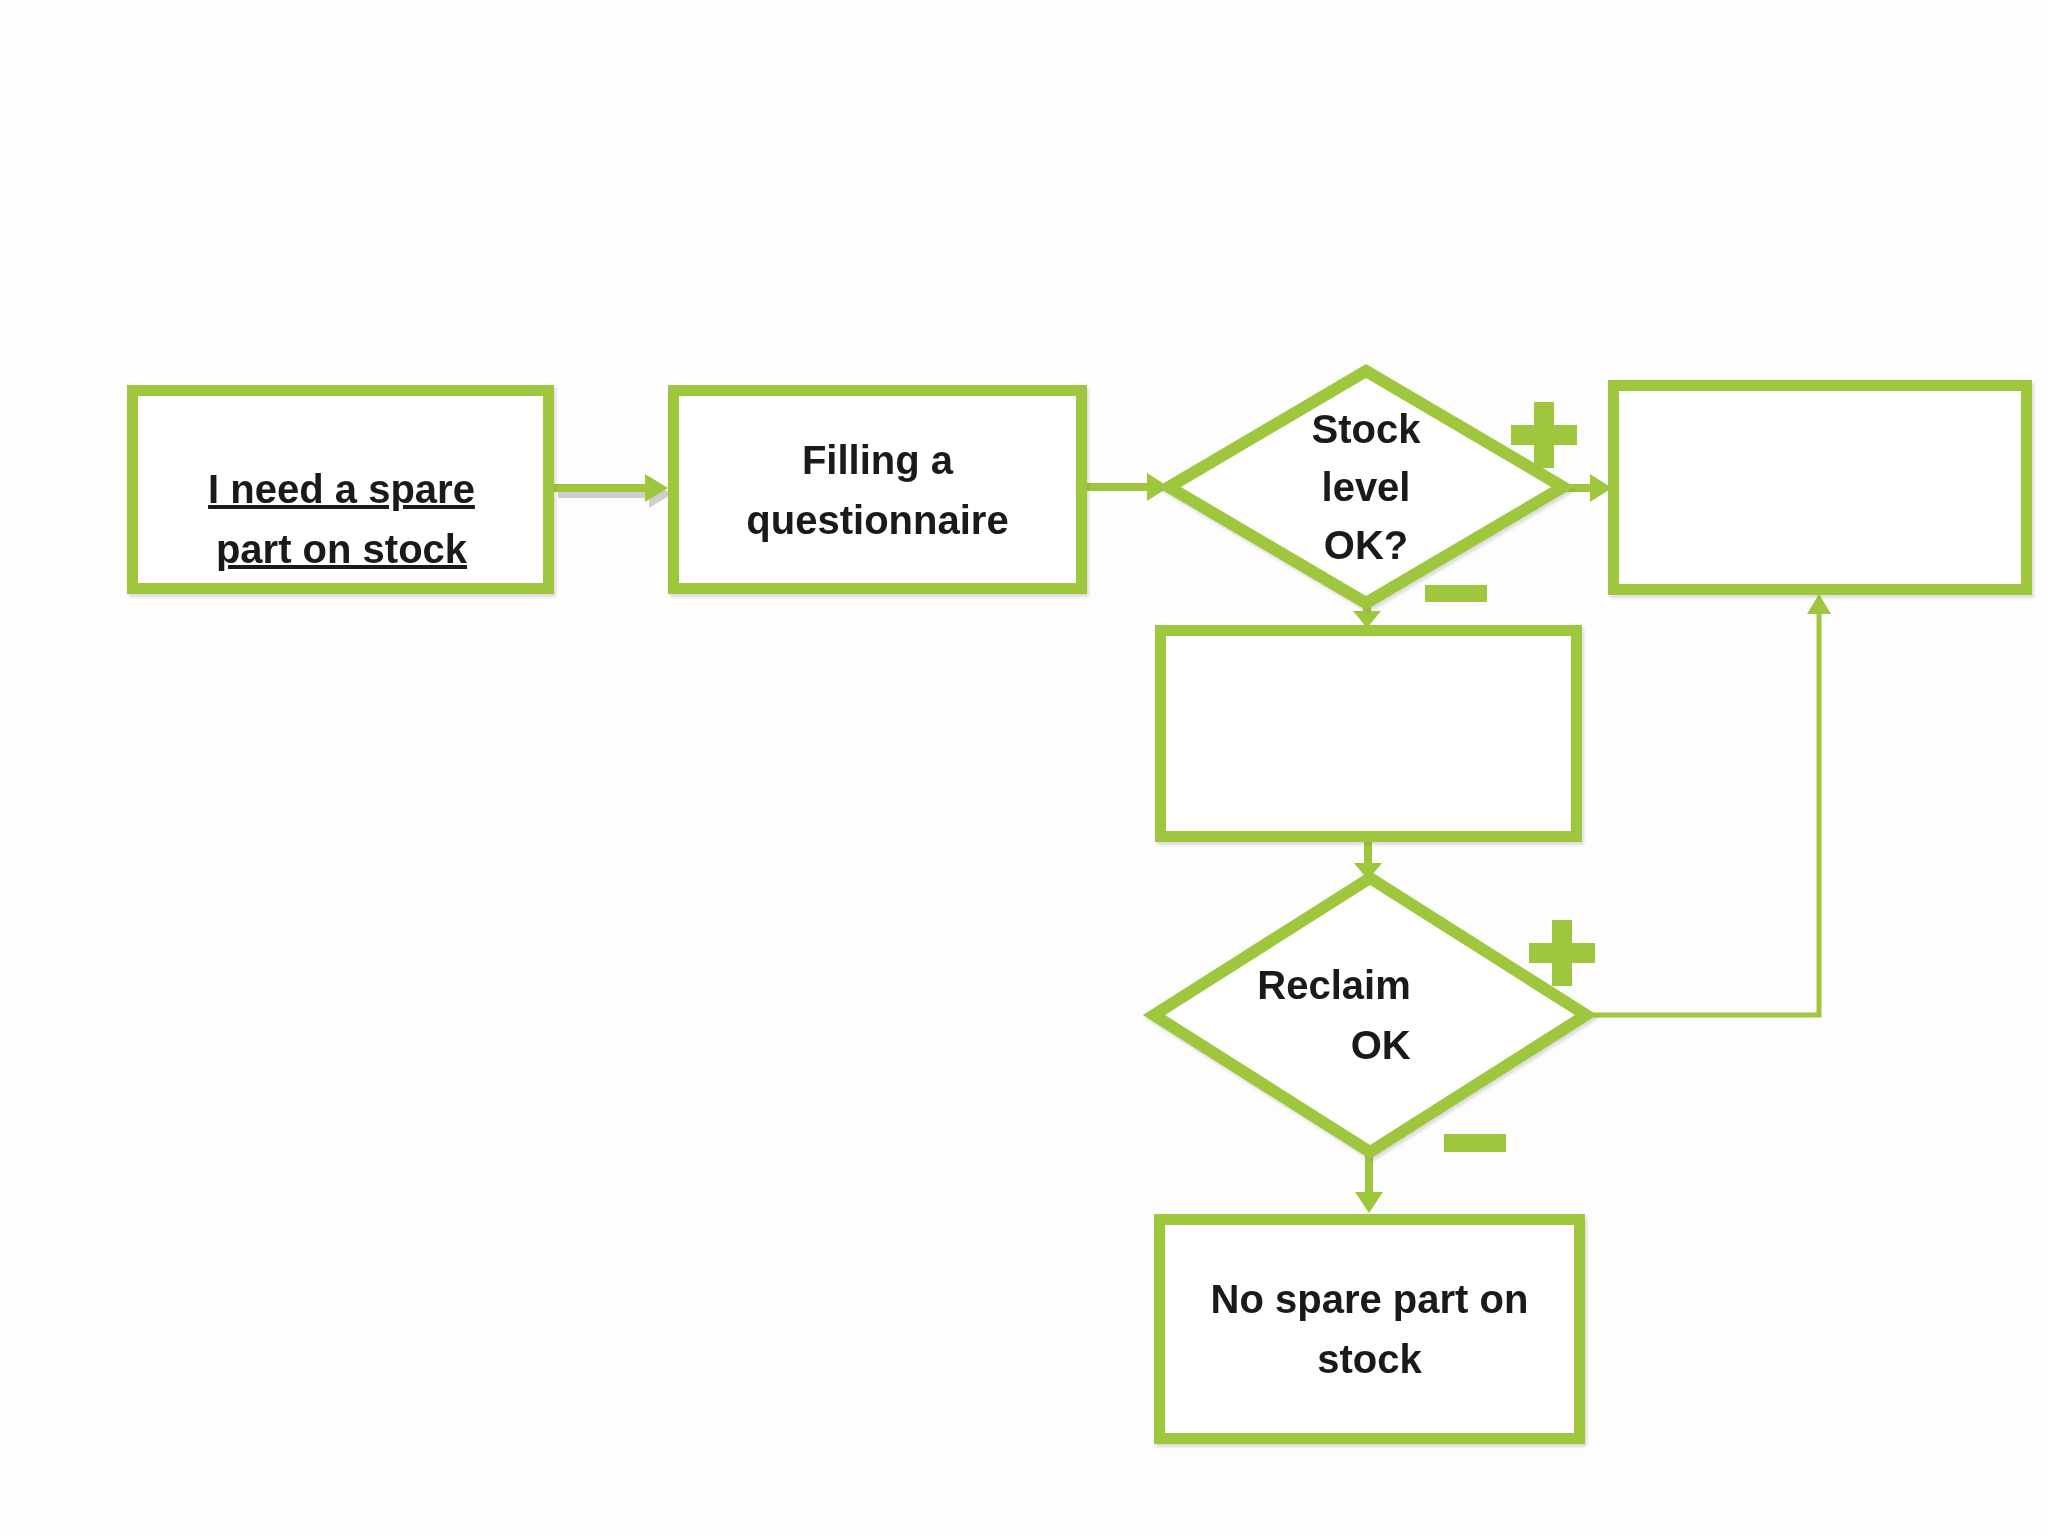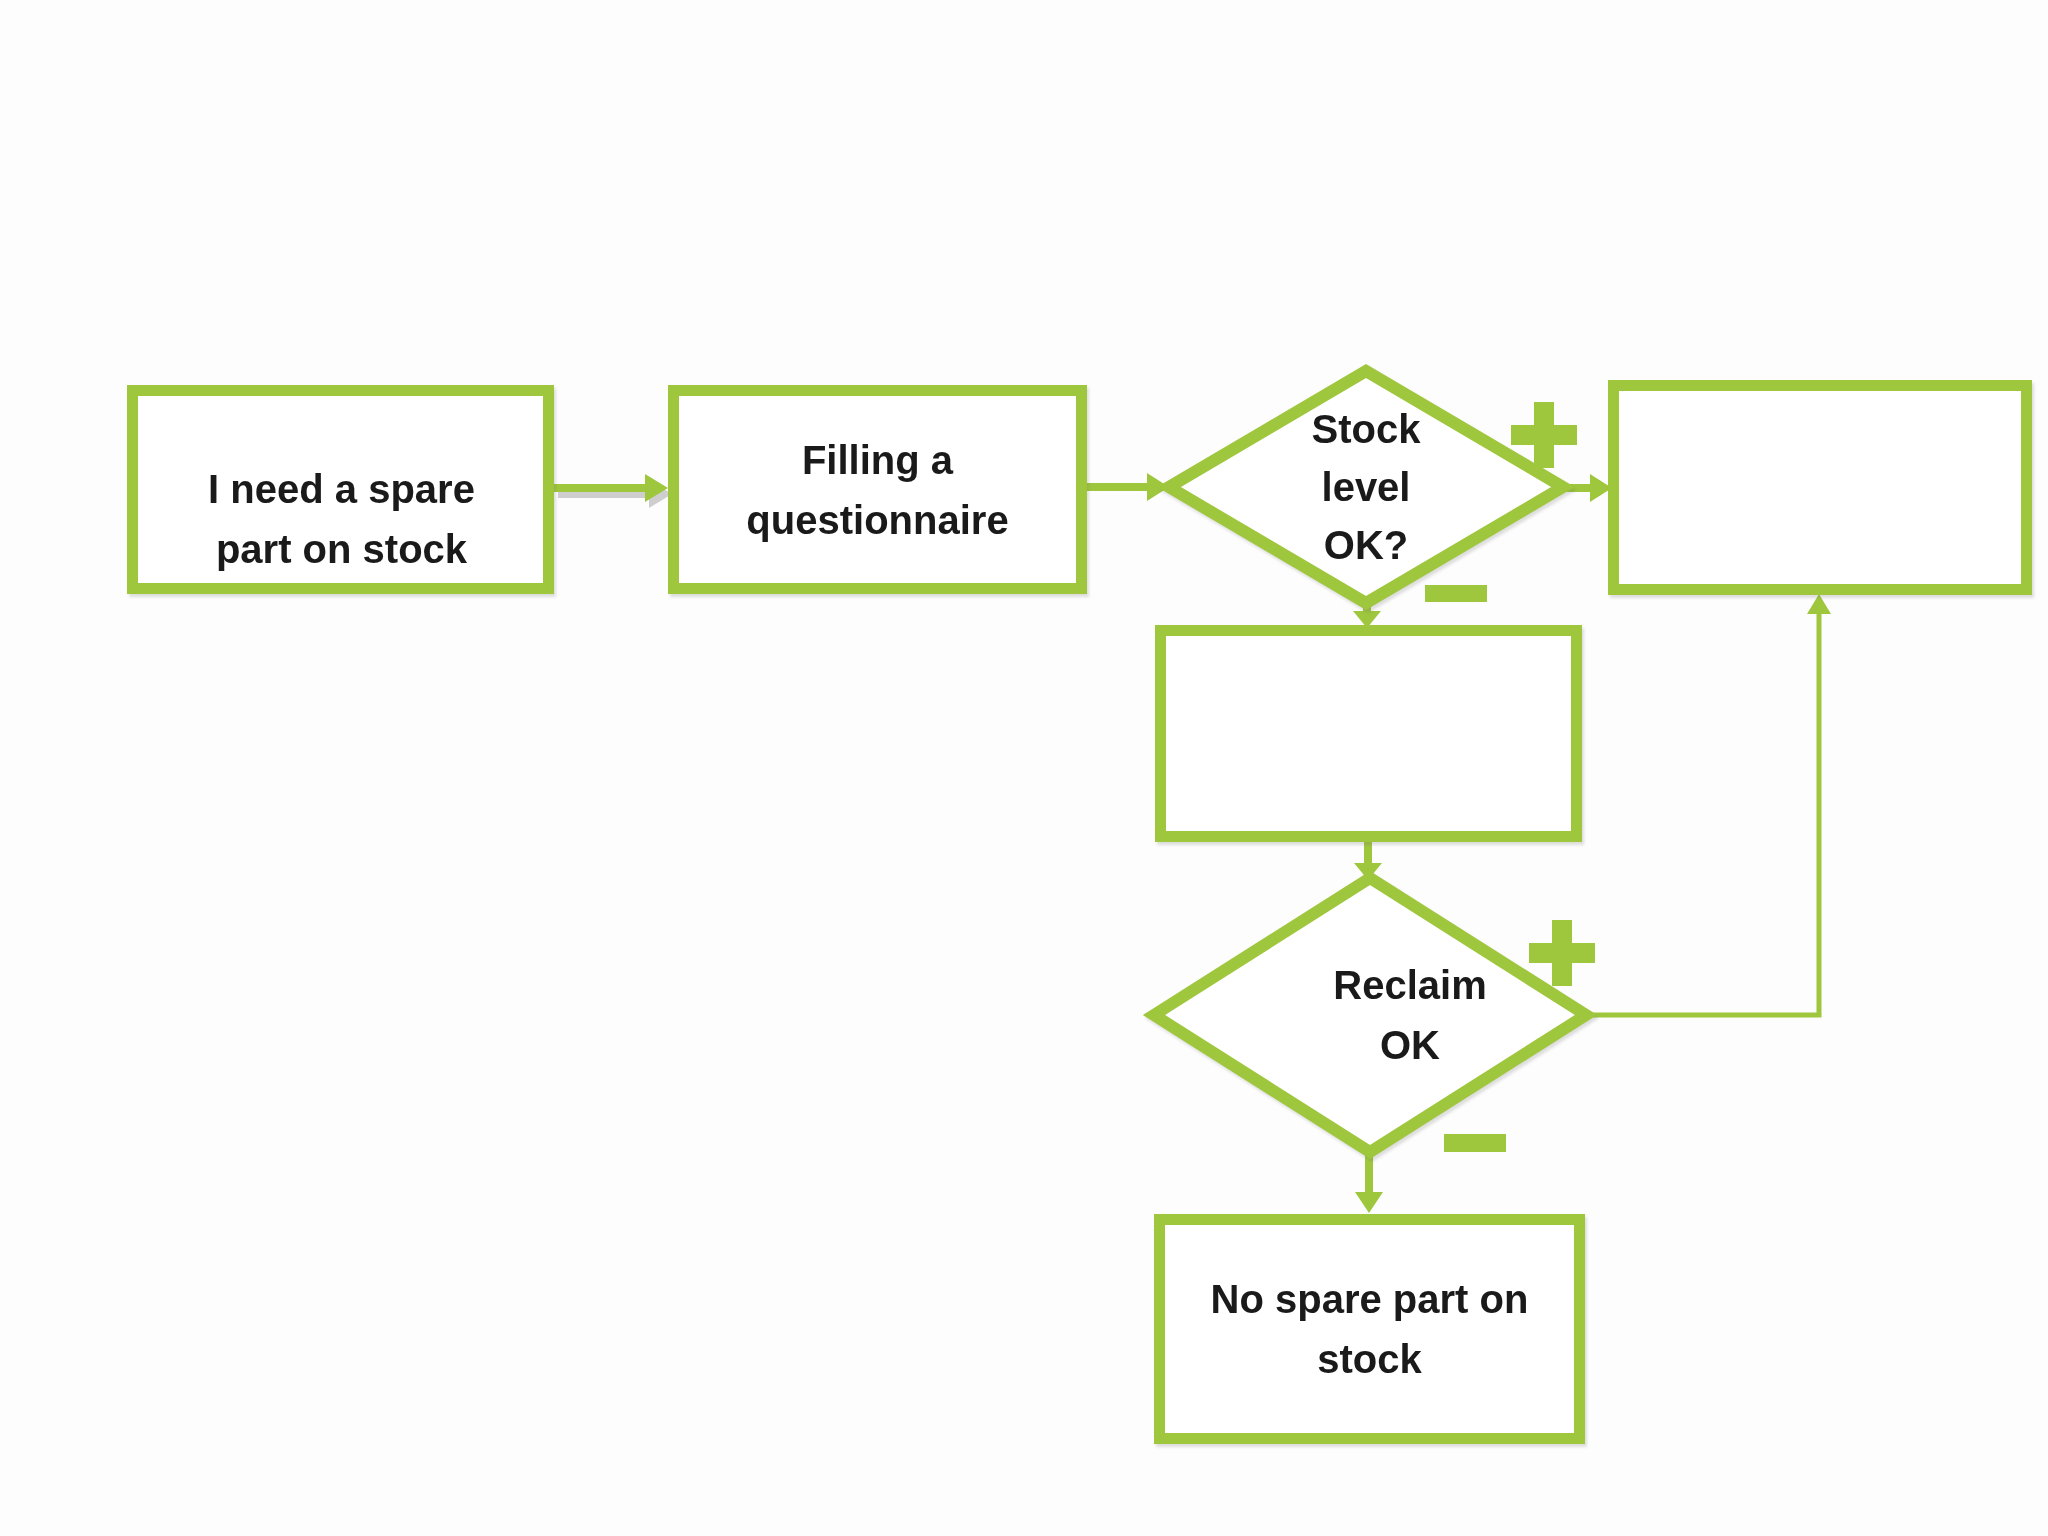--- a/index.html
+++ b/index.html
@@ -14,26 +14,26 @@
   .page-title{
     position:absolute;left:157px;top:101px;
     font-size:84px;font-weight:bold;letter-spacing:-2px;line-height:1;
     color:#8dc63f;white-space:nowrap;
   }
   .node-label{
     position:absolute;display:flex;align-items:center;justify-content:center;
     text-align:center;font-weight:bold;color:#1a1a1a;
     font-size:40px;line-height:1.5;white-space:pre-line;
   }
-  .lbl-box1{left:127px;top:385px;width:429px;height:268px;}
+  .lbl-box1{left:127px;top:385px;width:429px;height:268px;text-decoration:underline;}
   .lbl-box2{left:668px;top:385px;width:419px;height:209px;}
   .lbl-dia1{left:1169px;top:371px;width:394px;height:232px;line-height:1.45;}
   .lbl-box3{left:1608px;top:380px;width:424px;height:215px;}
   .lbl-box4{left:1155px;top:625px;width:427px;height:217px;}
-  .lbl-dia2{left:1194px;top:878px;width:432px;height:274px;}
+  .lbl-dia2{left:1118px;top:878px;width:432px;height:274px;text-align:right;}
   .lbl-box5{left:1154px;top:1214px;width:431px;height:230px;border-radius:28px;}
 </style>
 </head>
 <body>
 
 <div class="canvas">
 
 
   <svg class="flow" width="2048" height="1536" viewBox="0 0 2048 1536">
 

